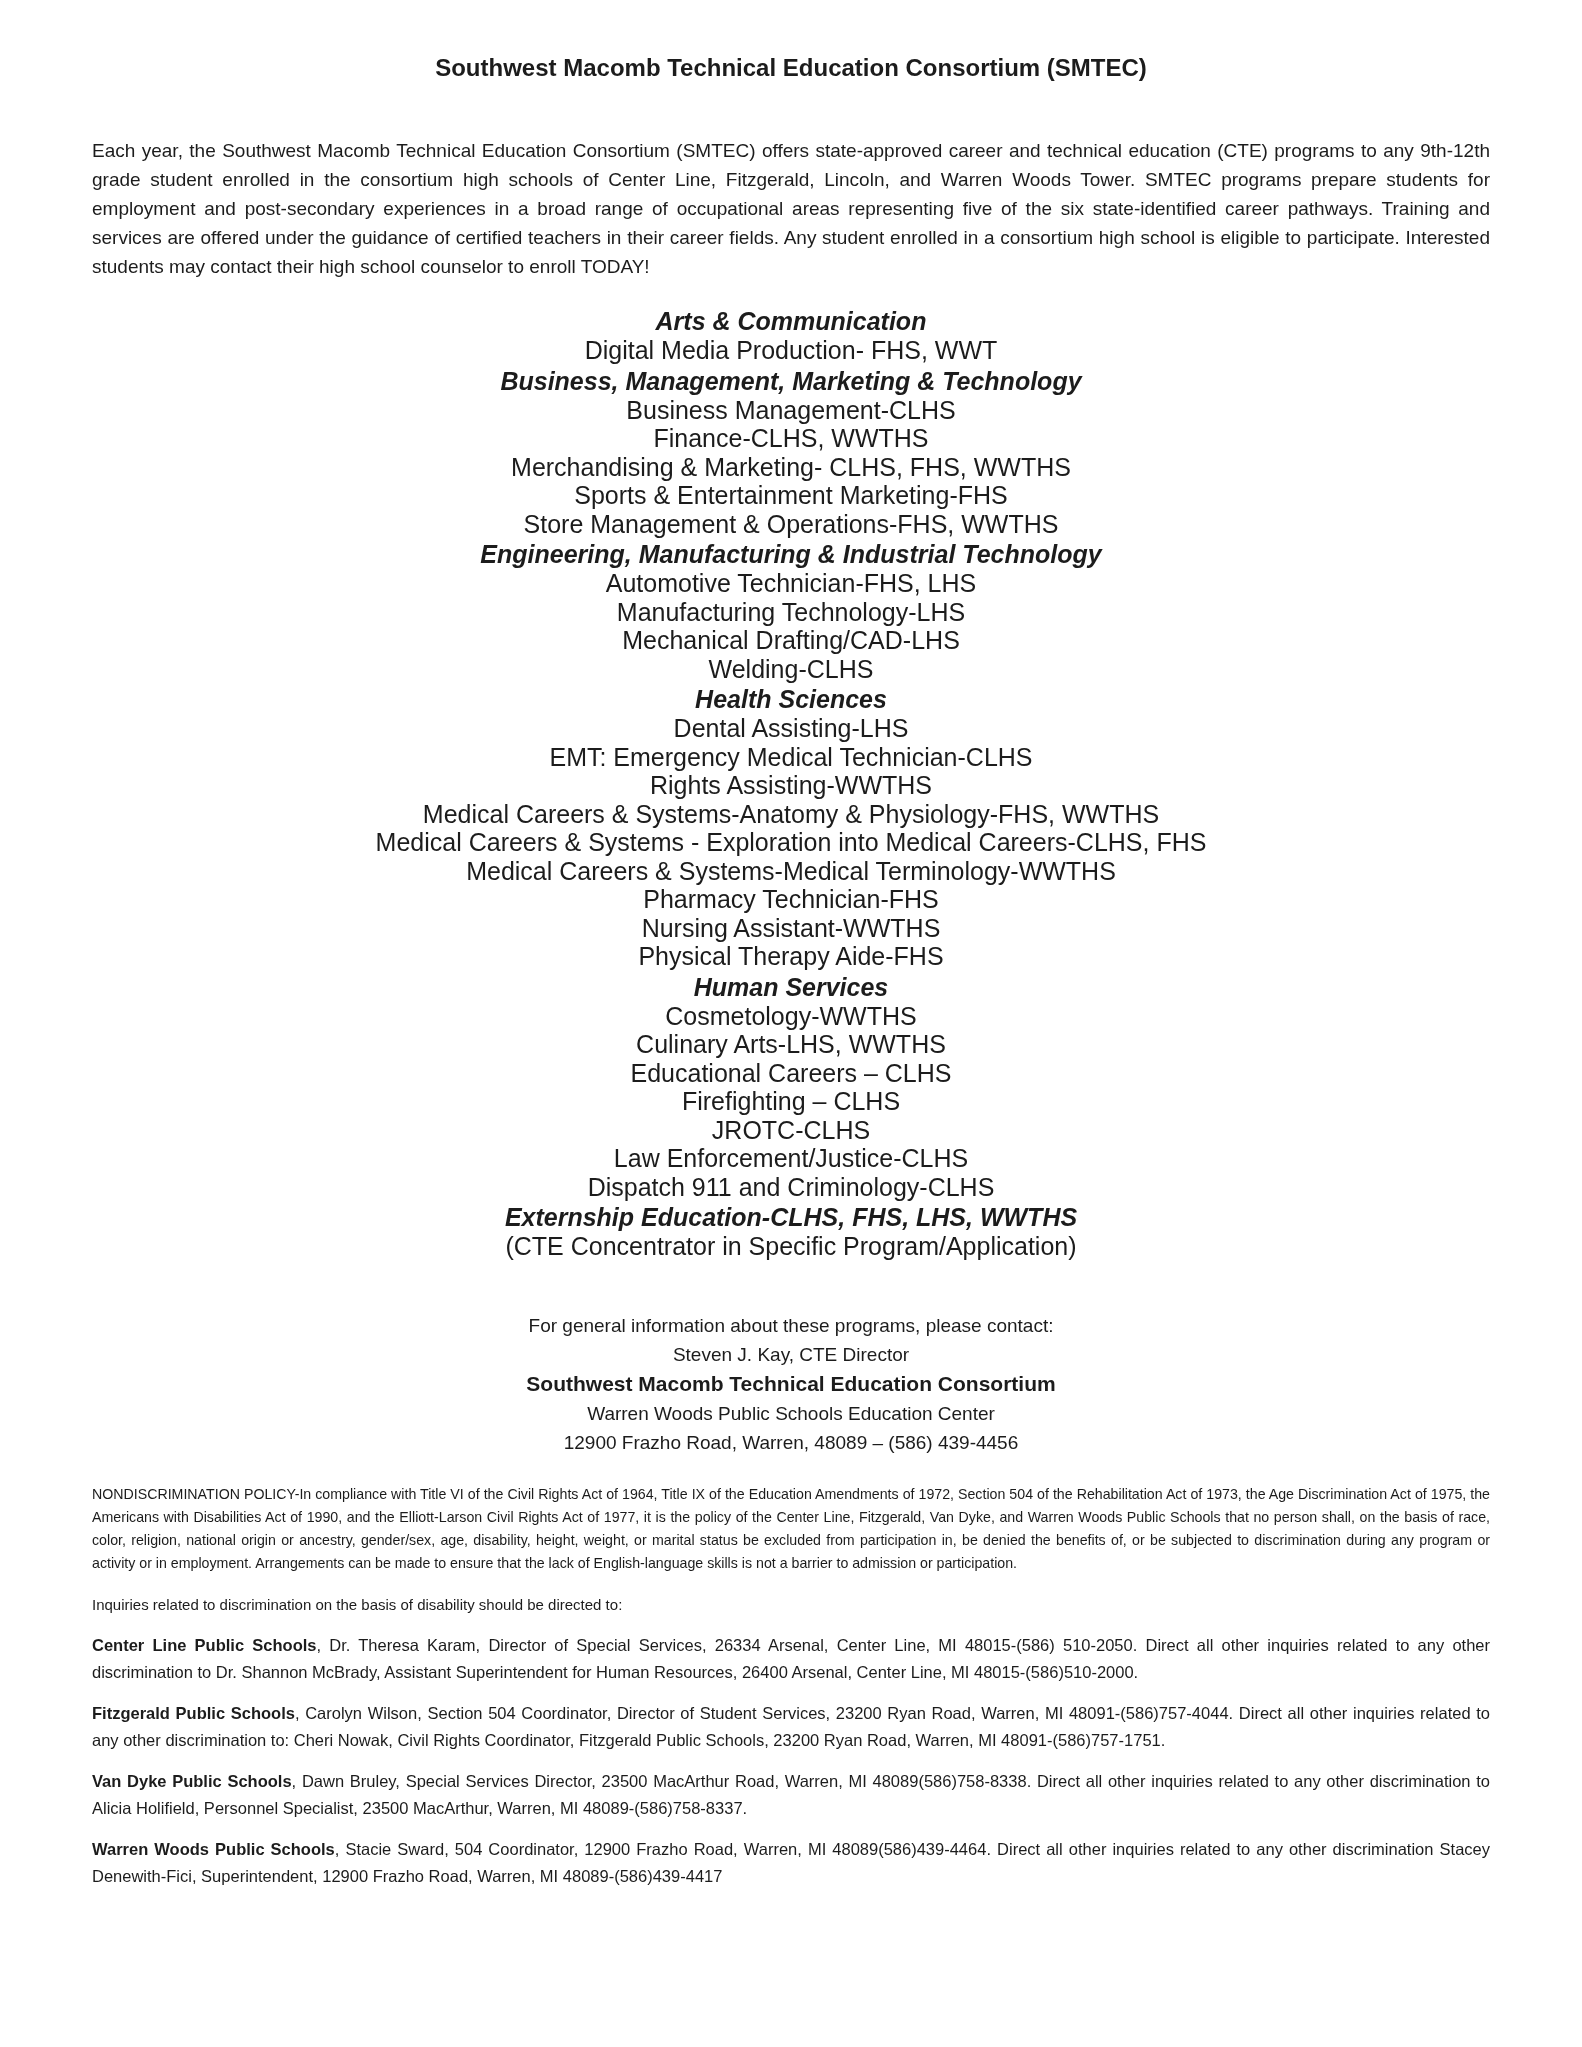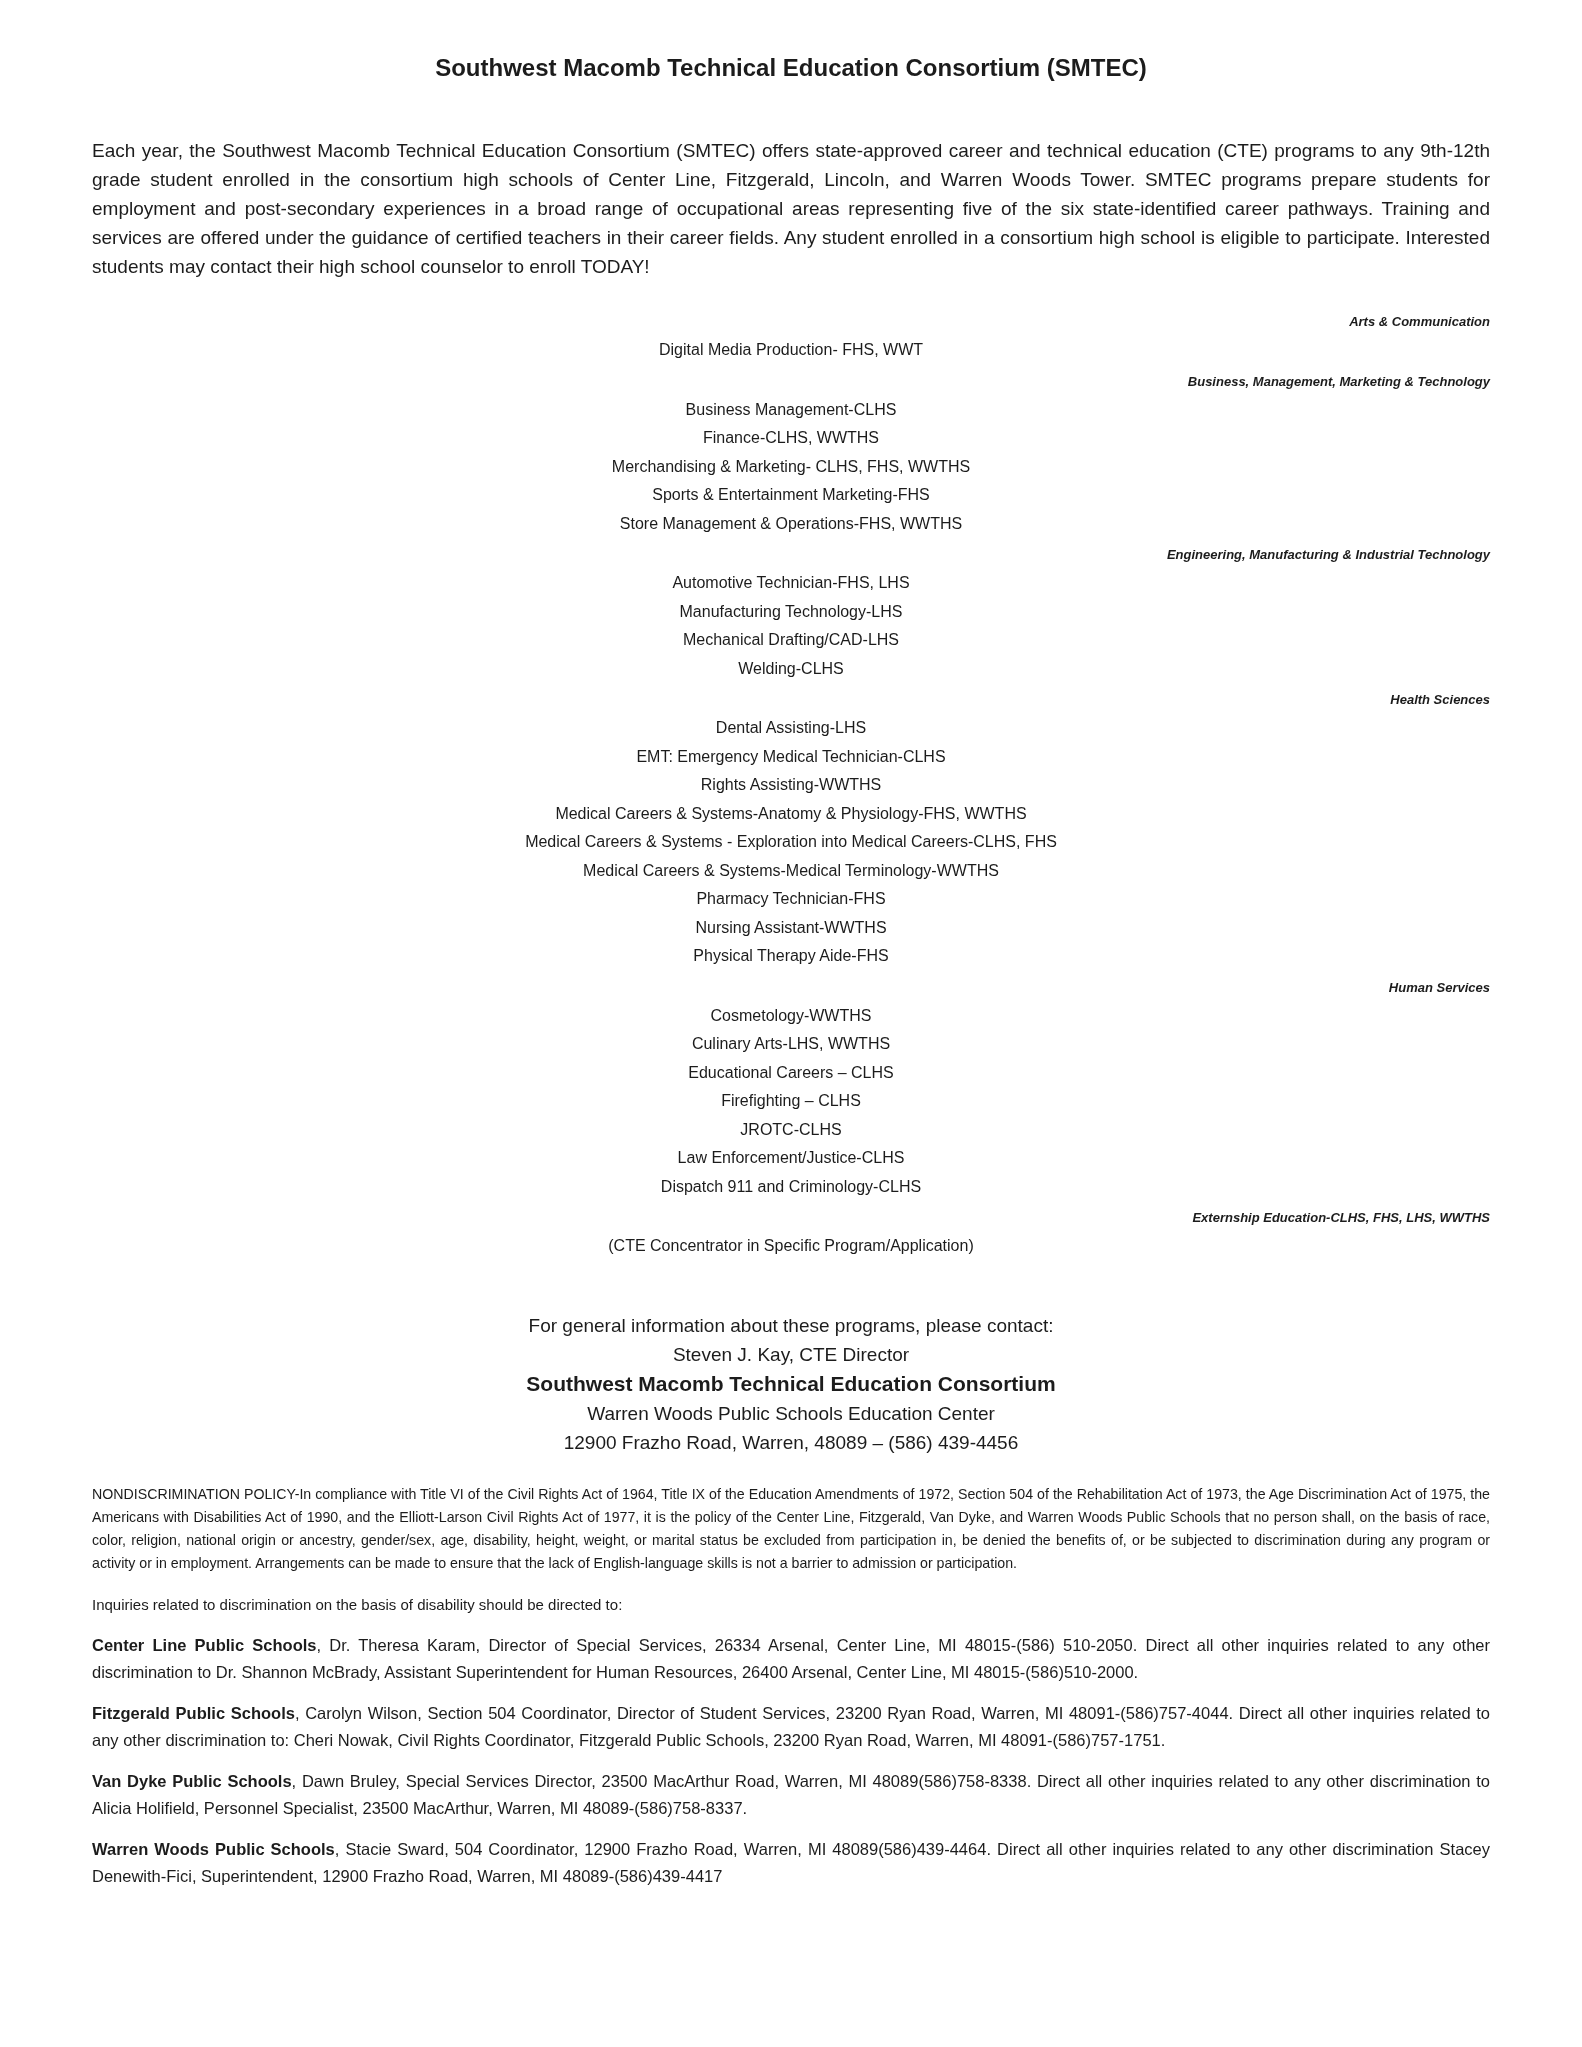--- a/index.html
+++ b/index.html
@@ -22,29 +22,28 @@
 
   .intro {
     font-size: 19px;
     line-height: 29px;
     text-align: justify;
     margin-bottom: 26px;
   }
 
   .programs { text-align: center; }
   .prog-heading {
-    font-size: 13px;
+    font-size: 25px;
     font-weight: bold;
     font-style: italic;
     line-height: 29px;
     margin-top: 2px;
-    text-align: right;
   }
   .prog-item {
-    font-size: 16px;
+    font-size: 25px;
     line-height: 28.5px;
   }
 
   .contact { text-align: center; margin-top: 50px; }
   .contact-line { font-size: 19px; line-height: 29px; }
   .contact-strong { font-size: 21px; font-weight: bold; line-height: 30px; }
 
   .policy {
     font-size: 14.2px;
     line-height: 23px;

